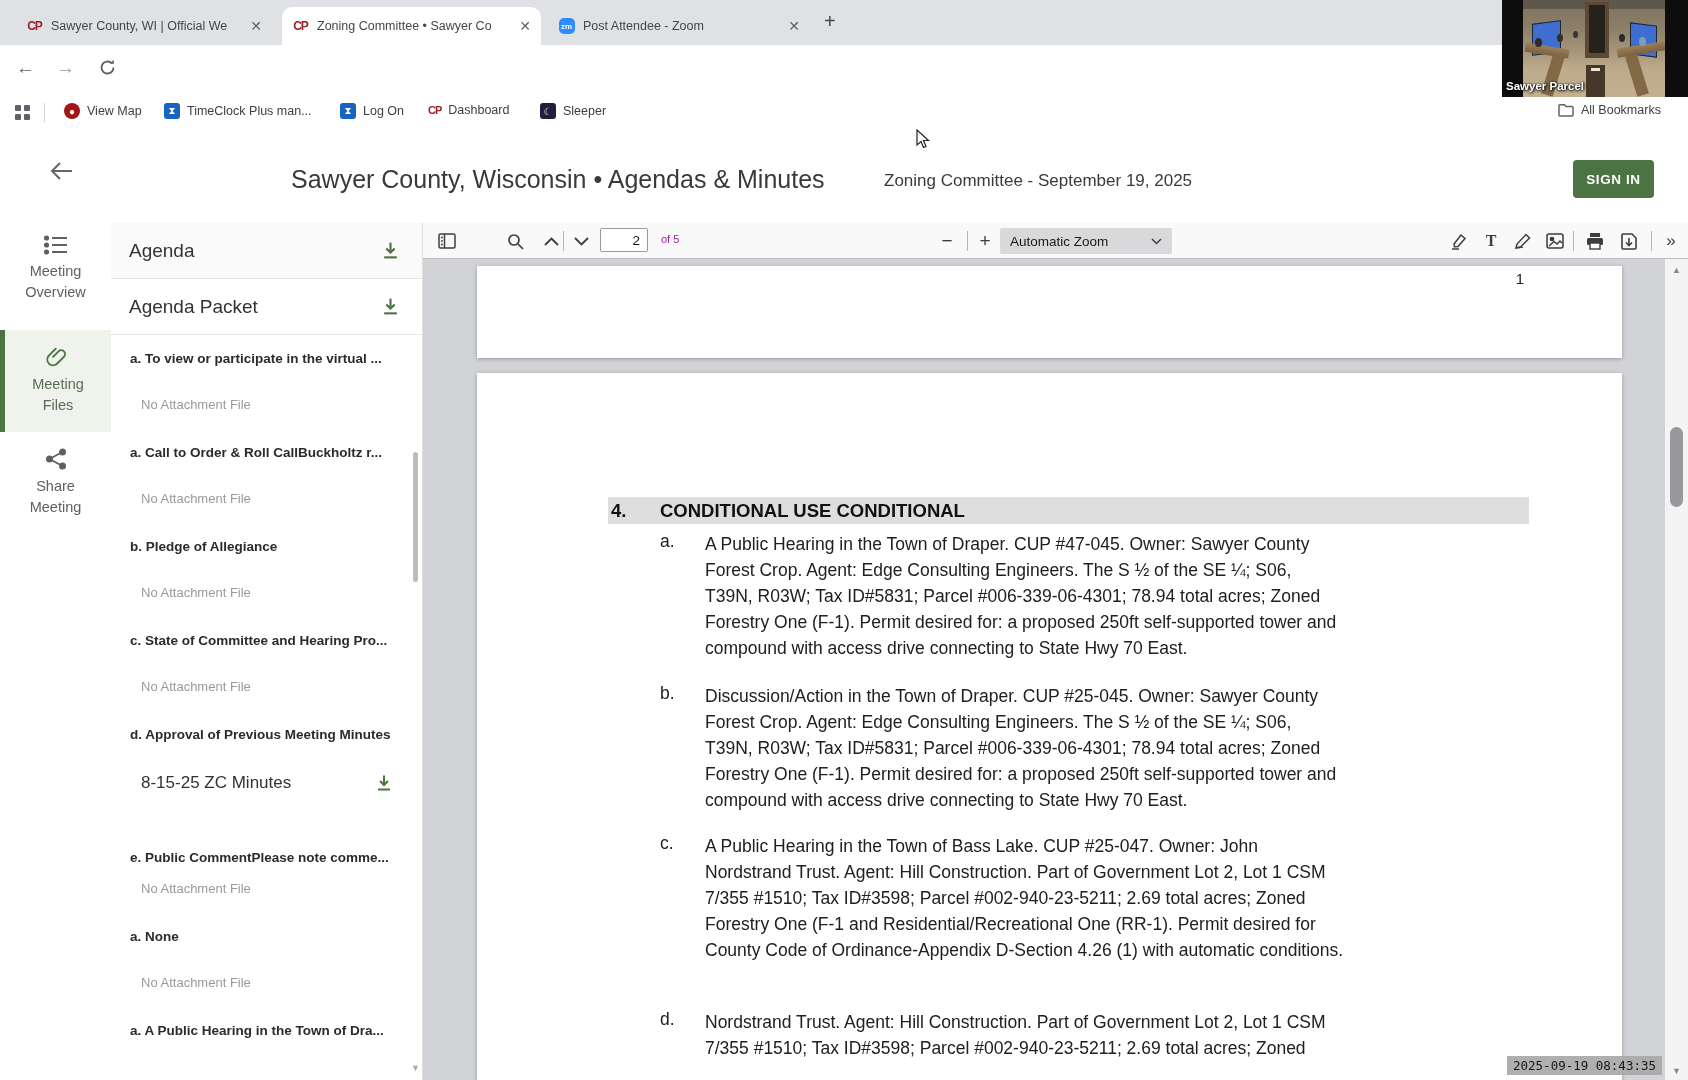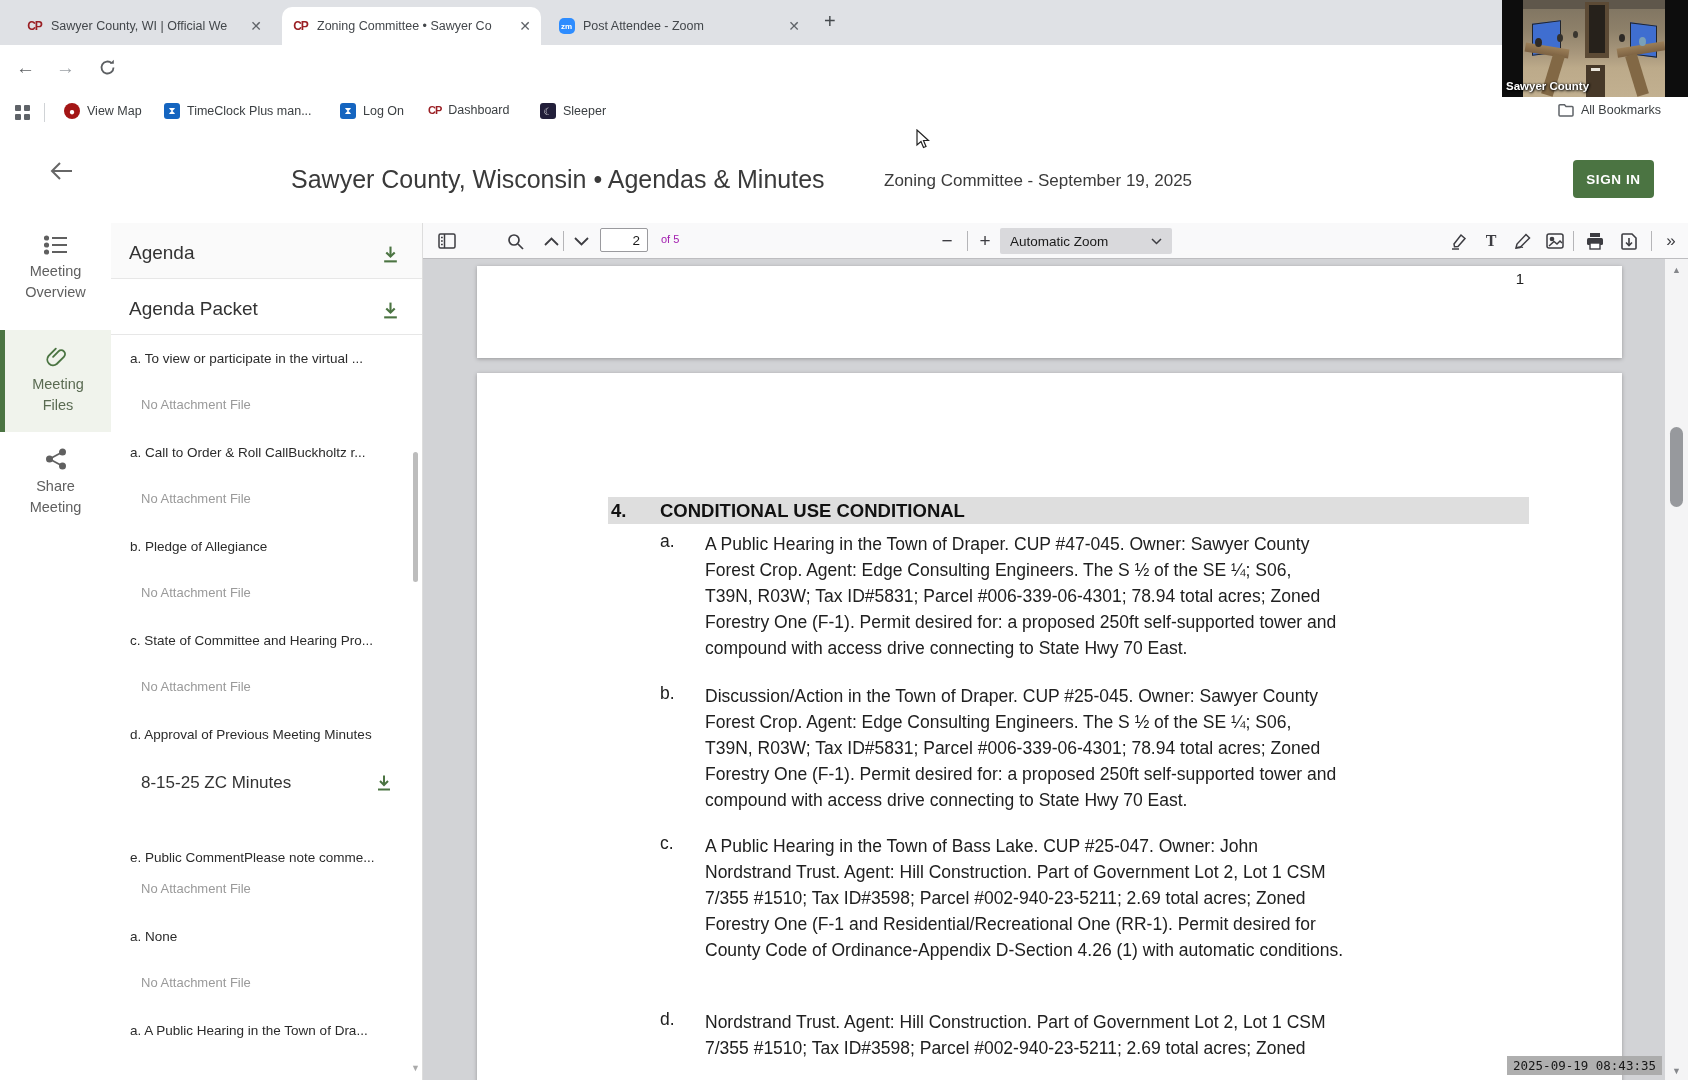--- a/index.html
+++ b/index.html
@@ -29,24 +29,24 @@
   #sitetitle{font-size:25px;color:#3a3a3a;white-space:nowrap}
   #meetinglbl{font-size:17px;color:#3b3b3b;white-space:nowrap}
   #signin{background:#4b7442;color:#fff;font-size:13.5px;font-weight:bold;letter-spacing:.6px;
           border-radius:4px;display:flex;align-items:center;justify-content:center}
   .logotxt{color:#215e92;font-family:"Liberation Serif",serif;line-height:1}
   
   .navitem{width:111px;text-align:center;color:#606060;font-size:14.5px;line-height:1.45}
   .navitem.sel{background:#f0f3ec;border-left:5px solid #4b7442;width:106px;color:#5a6b52}
   
   #filespanel{left:111px;top:223px;width:312px;height:857px;background:#fff;border-right:1px solid #ddd;box-sizing:border-box}
-  .prow{left:0;width:311px;height:56px;display:flex;align-items:flex-end;box-sizing:border-box;
-        border-bottom:1px solid #e7e7e7;padding:0 22px 14px 18px}
+  .prow{left:0;width:311px;height:56px;display:flex;align-items:center;box-sizing:border-box;
+        border-bottom:1px solid #e7e7e7;padding:0 22px 0 18px}
   .prow .lbl{font-size:19px;color:#333}
-  .fitem{font-size:13.5px;font-weight:normal;color:#2b2b2b;white-space:nowrap;overflow:hidden;width:290px;left:19px}
+  .fitem{font-size:13.5px;font-weight:bold;color:#2b2b2b;white-space:nowrap;overflow:hidden;width:290px;left:19px}
   .fattach{font-size:13px;color:#9a9a9a;white-space:nowrap;left:30px}
   .ffile{font-size:17px;color:#333;white-space:nowrap;left:30px}
   
   #pdftoolbar{left:423px;top:223px;width:1265px;height:36px;background:#f9f9fa;border-bottom:1px solid #bdbdc0;box-sizing:border-box}
   .tbi{top:8px;width:20px;height:20px;display:flex;align-items:center;justify-content:center;color:#3d3d42}
   .tsep{top:8px;width:1px;height:20px;background:#b5b5b8}
   #pageinput{left:177px;top:5px;width:48px;height:24px;border:1px solid #9a9a9e;background:#fff;
              font-size:13.5px;text-align:right;padding:0 7px;box-sizing:border-box;color:#1a1a1a;border-radius:2px}
   .tbtext{font-size:11px;color:#a21caf}
   #zoomdd{left:577px;top:5px;width:172px;height:26px;background:#d9d9dc;border-radius:2px;display:flex;
@@ -404,16 +404,16 @@
       <div class="abs" style="left:24px;top:54px;width:12px;height:42px;background:#826845;transform:rotate(17deg)"></div>
       <div class="abs" style="right:22px;top:54px;width:12px;height:42px;background:#826845;transform:rotate(-17deg)"></div>
       <div class="abs" style="left:63px;bottom:0;width:19px;height:32px;background:#463828"></div>
       <div class="abs" style="left:68px;bottom:26px;width:9px;height:3px;background:#e8e4da"></div>
       <div class="abs" style="left:12px;top:38px;width:7px;height:9px;border-radius:50%;background:#2e2a26"></div>
       <div class="abs" style="left:34px;top:34px;width:6px;height:8px;border-radius:50%;background:#33302b"></div>
       <div class="abs" style="left:96px;top:34px;width:6px;height:8px;border-radius:50%;background:#2e2a26"></div>
       <div class="abs" style="left:116px;top:37px;width:7px;height:9px;border-radius:50%;background:#7aa0b8"></div>
       <div class="abs" style="left:50px;top:31px;width:5px;height:7px;border-radius:50%;background:#3a362f"></div>
     </div>
-    <div class="abs vlabel">Sawyer County</div>
+    <div class="abs vlabel">Sawyer Parcel</div>
   </div>
 
 </div>
 
 </body></html>

